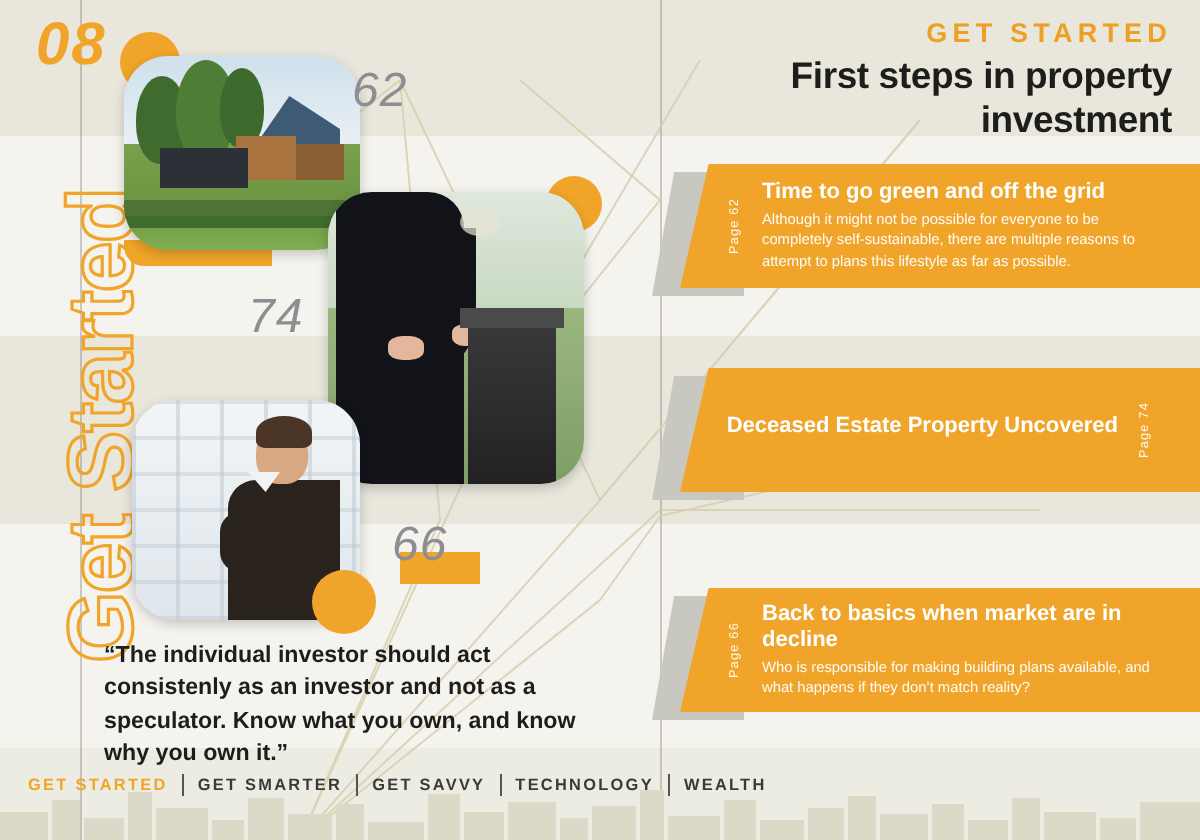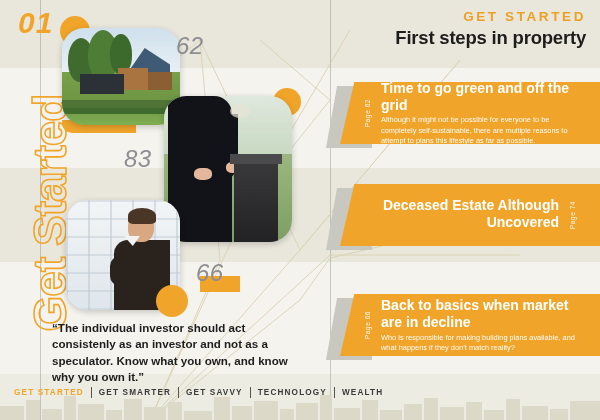--- a/index.html
+++ b/index.html
@@ -183,21 +183,21 @@
     font-size: 6.4px;
     color: #fff;
     letter-spacing: .6px;
     writing-mode: vertical-rl;
     transform: rotate(180deg);
     white-space: nowrap;
     opacity: .95;
   }
   .card-body { flex: 1; }
   .card-title {
-    font-size: 14px;
+    font-size: 11px;
     font-weight: bold;
     color: #ffffff;
     line-height: 1.2;
     margin-bottom: 2px;
   }
   .card-desc {
     font-size: 7.4px;
     color: #ffffff;
     line-height: 1.38;
     opacity: .96;
@@ -288,28 +288,29 @@
         <rect x="440" y="17" width="24" height="13"></rect>
       <rect x="466" y="12" width="16" height="18"></rect>
         <rect x="484" y="20" width="20" height="10"></rect>
       <rect x="506" y="9" width="14" height="21"></rect>
         <rect x="522" y="16" width="26" height="14"></rect>
       <rect x="550" y="19" width="18" height="11"></rect>
         <rect x="570" y="11" width="30" height="19"></rect>
     </g>
   </svg>
 
-  <div class="issue-num">01</div>
+  <div class="issue-num">08</div>
 
   <div class="vert-title">Get Started</div>
 
   <div class="header">
     <div class="kicker">GET STARTED</div>
     <div class="htitle">
       <div>First steps in property</div>
+      <div>investment</div>
     </div>
   </div>
 
   <div class="circle" id="circ1"></div>
   <div class="oblock" id="ob1"></div>
   <div class="circle" id="circ2"></div>
   <div class="oblock" id="ob2"></div>
 
   <div class="thumb" id="thumb1">
     <div class="sky"></div>
@@ -342,41 +343,41 @@
     <div class="suit" style="left:48px; top:40px; width:56px; height:70px; border-radius:14px 0 0 0;"></div>
     <div class="suit" style="left:44px; top:56px; width:22px; height:30px; border-radius:10px;"></div>
     <div class="head" style="left:62px; top:12px; width:26px; height:30px;"></div>
     <div class="hair" style="left:62px; top:8px; width:28px; height:16px;"></div>
     <div style="position:absolute; left:58px; top:36px; width:16px; height:10px; background:#f2f2f2; clip-path:polygon(0 0,100% 0,55% 100%);"></div>
   </div>
 
   <div class="circle" id="circ3"></div>
 
   <div class="picnum" id="pn1">62</div>
-  <div class="picnum" id="pn2">83</div>
+  <div class="picnum" id="pn2">74</div>
   <div class="picnum" id="pn3">66</div>
 
   <div class="quote">“The individual investor should act consistenly as an investor and not as a speculator. Know what you own, and know why you own it.”</div>
 
   <div class="card-wrap" id="card1">
     <div class="card-shadow"></div>
     <div class="card left-notch">
       <div class="pagetag">Page 62</div>
       <div class="card-body" style="margin-left:10px;">
         <div class="card-title">Time to go green and off the grid</div>
         <div class="card-desc">Although it might not be possible for everyone to be completely self-sustainable, there are multiple reasons to attempt to plans this lifestyle as far as possible.</div>
       </div>
     </div>
   </div>
 
   <div class="card-wrap" id="card2">
     <div class="card-shadow"></div>
     <div class="card left-notch">
       <div class="card-body" style="margin-right:10px;">
-        <div class="card-title">Deceased Estate Although Uncovered</div>
+        <div class="card-title">Deceased Estate Property Uncovered</div>
       </div>
       <div class="pagetag">Page 74</div>
     </div>
   </div>
 
   <div class="card-wrap" id="card3">
     <div class="card-shadow"></div>
     <div class="card left-notch">
       <div class="pagetag">Page 66</div>
       <div class="card-body" style="margin-left:10px;">

